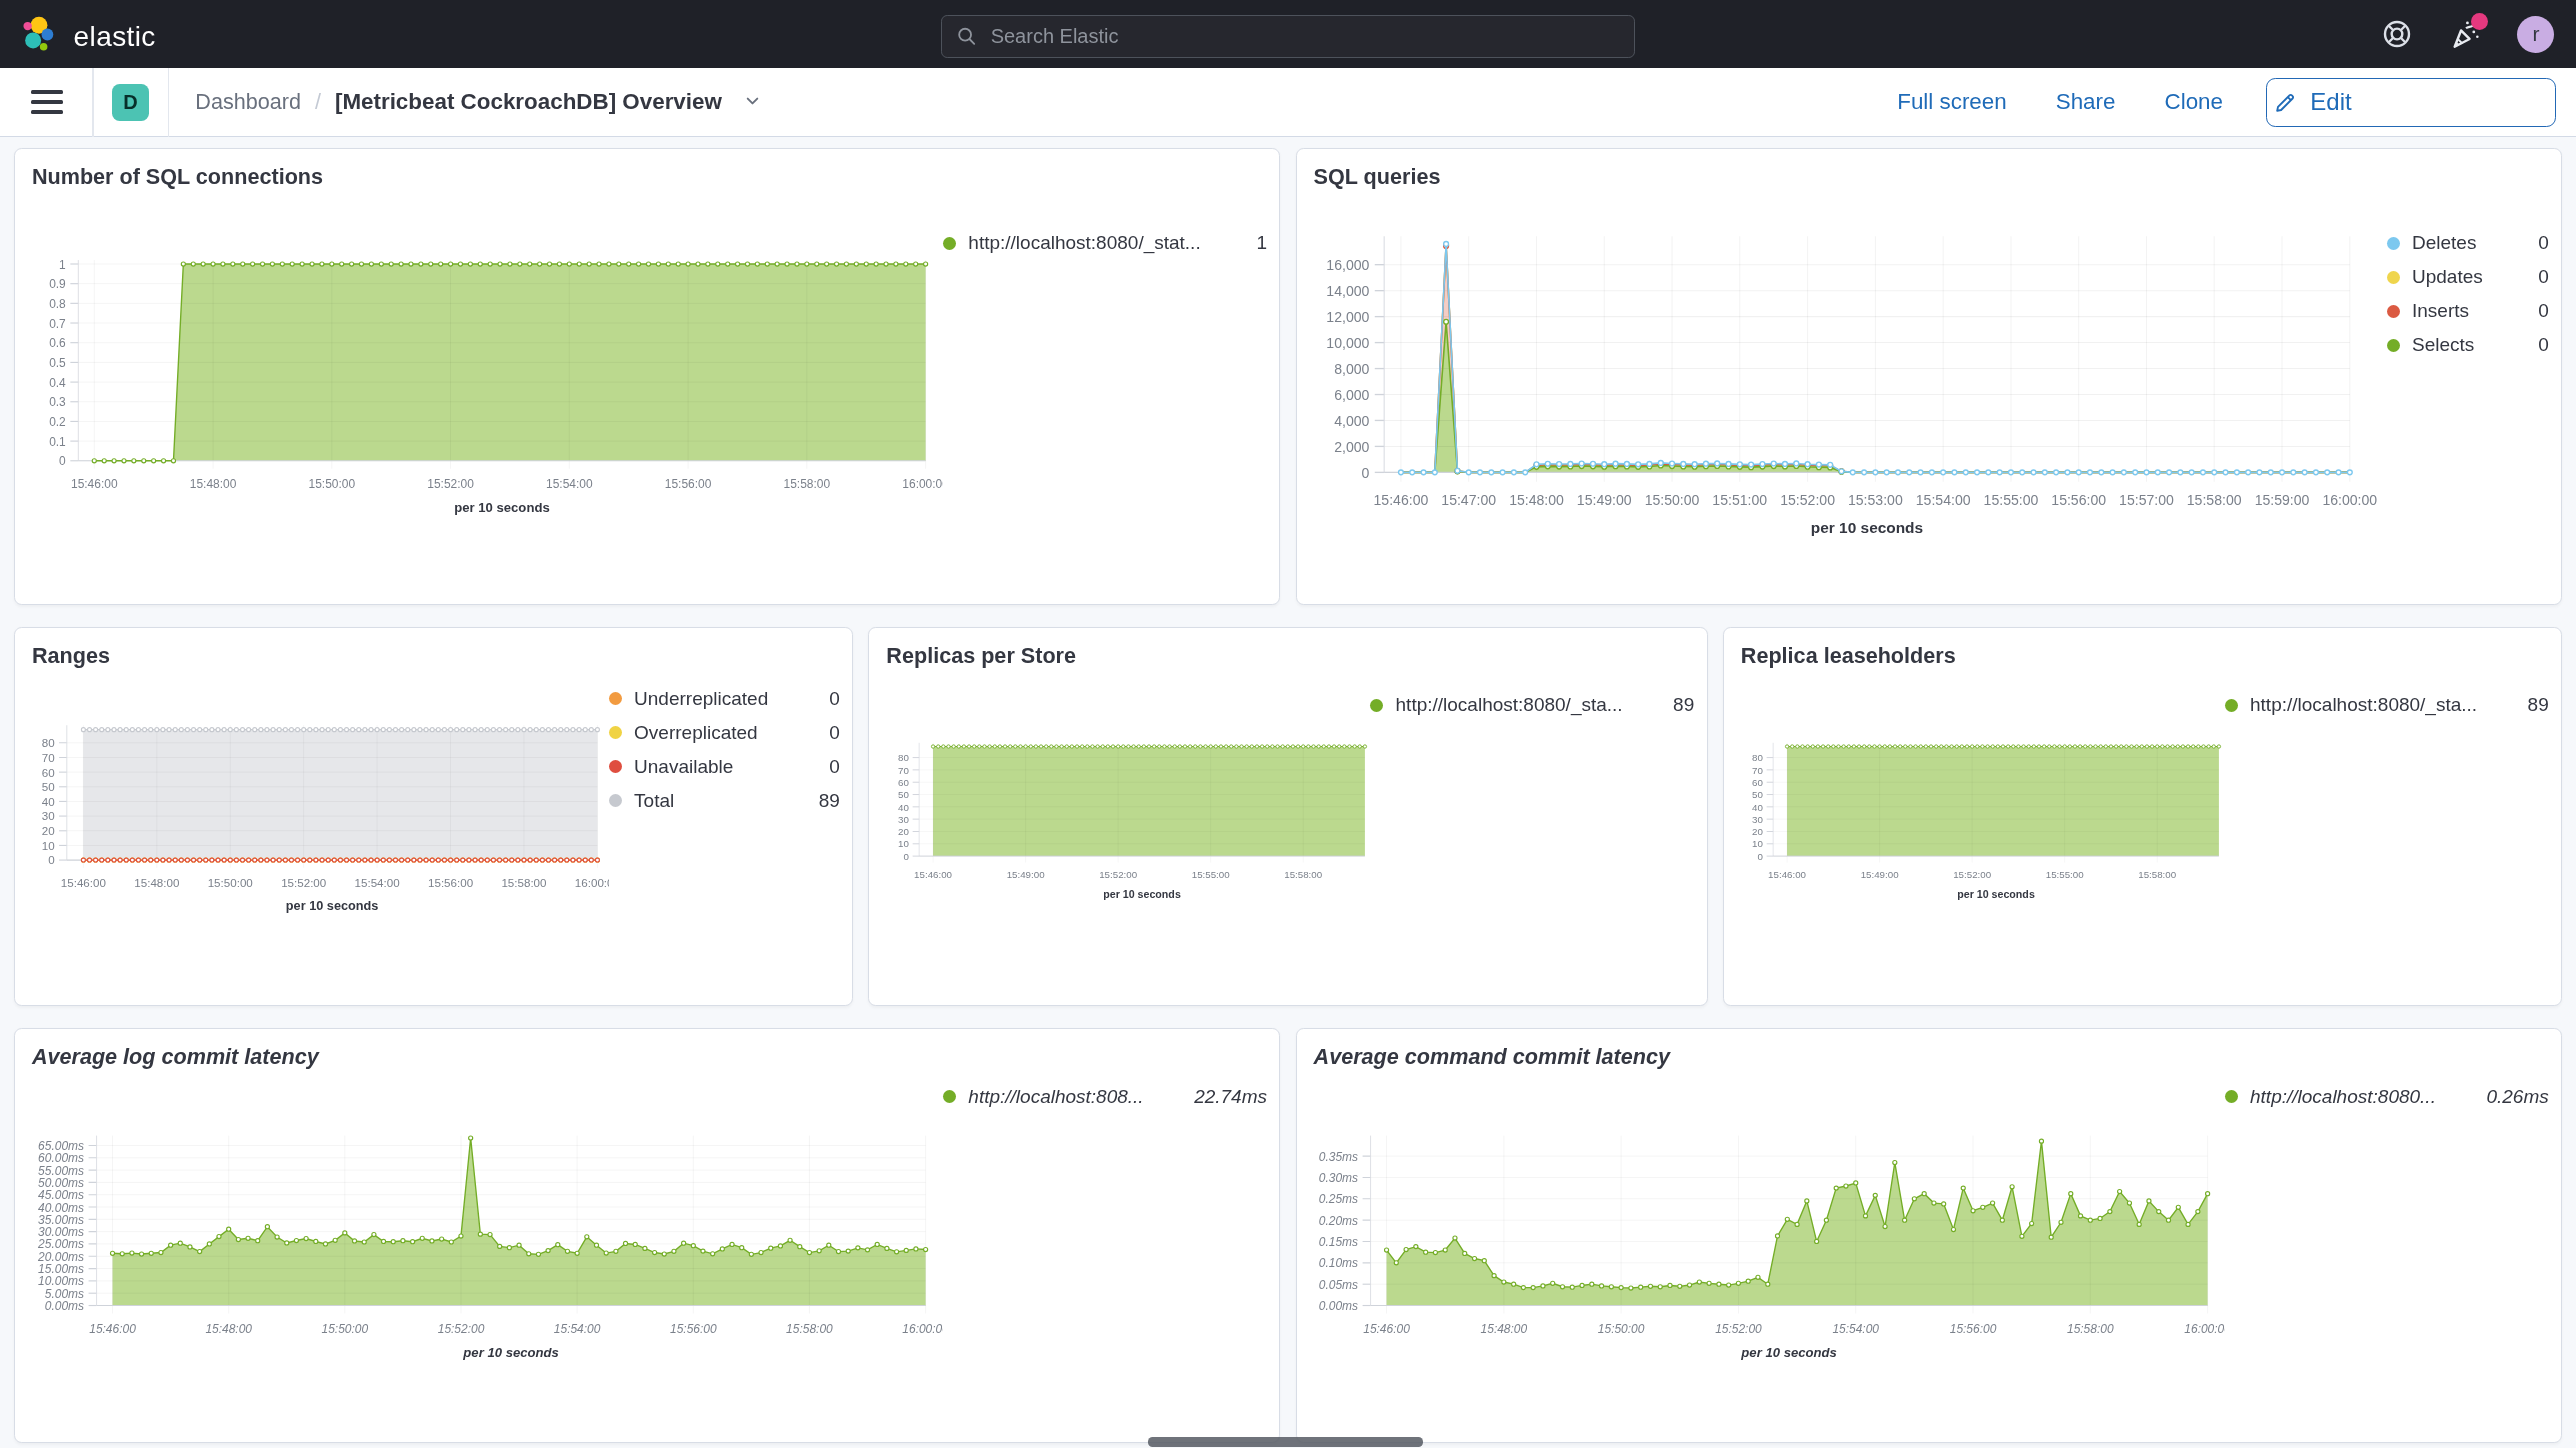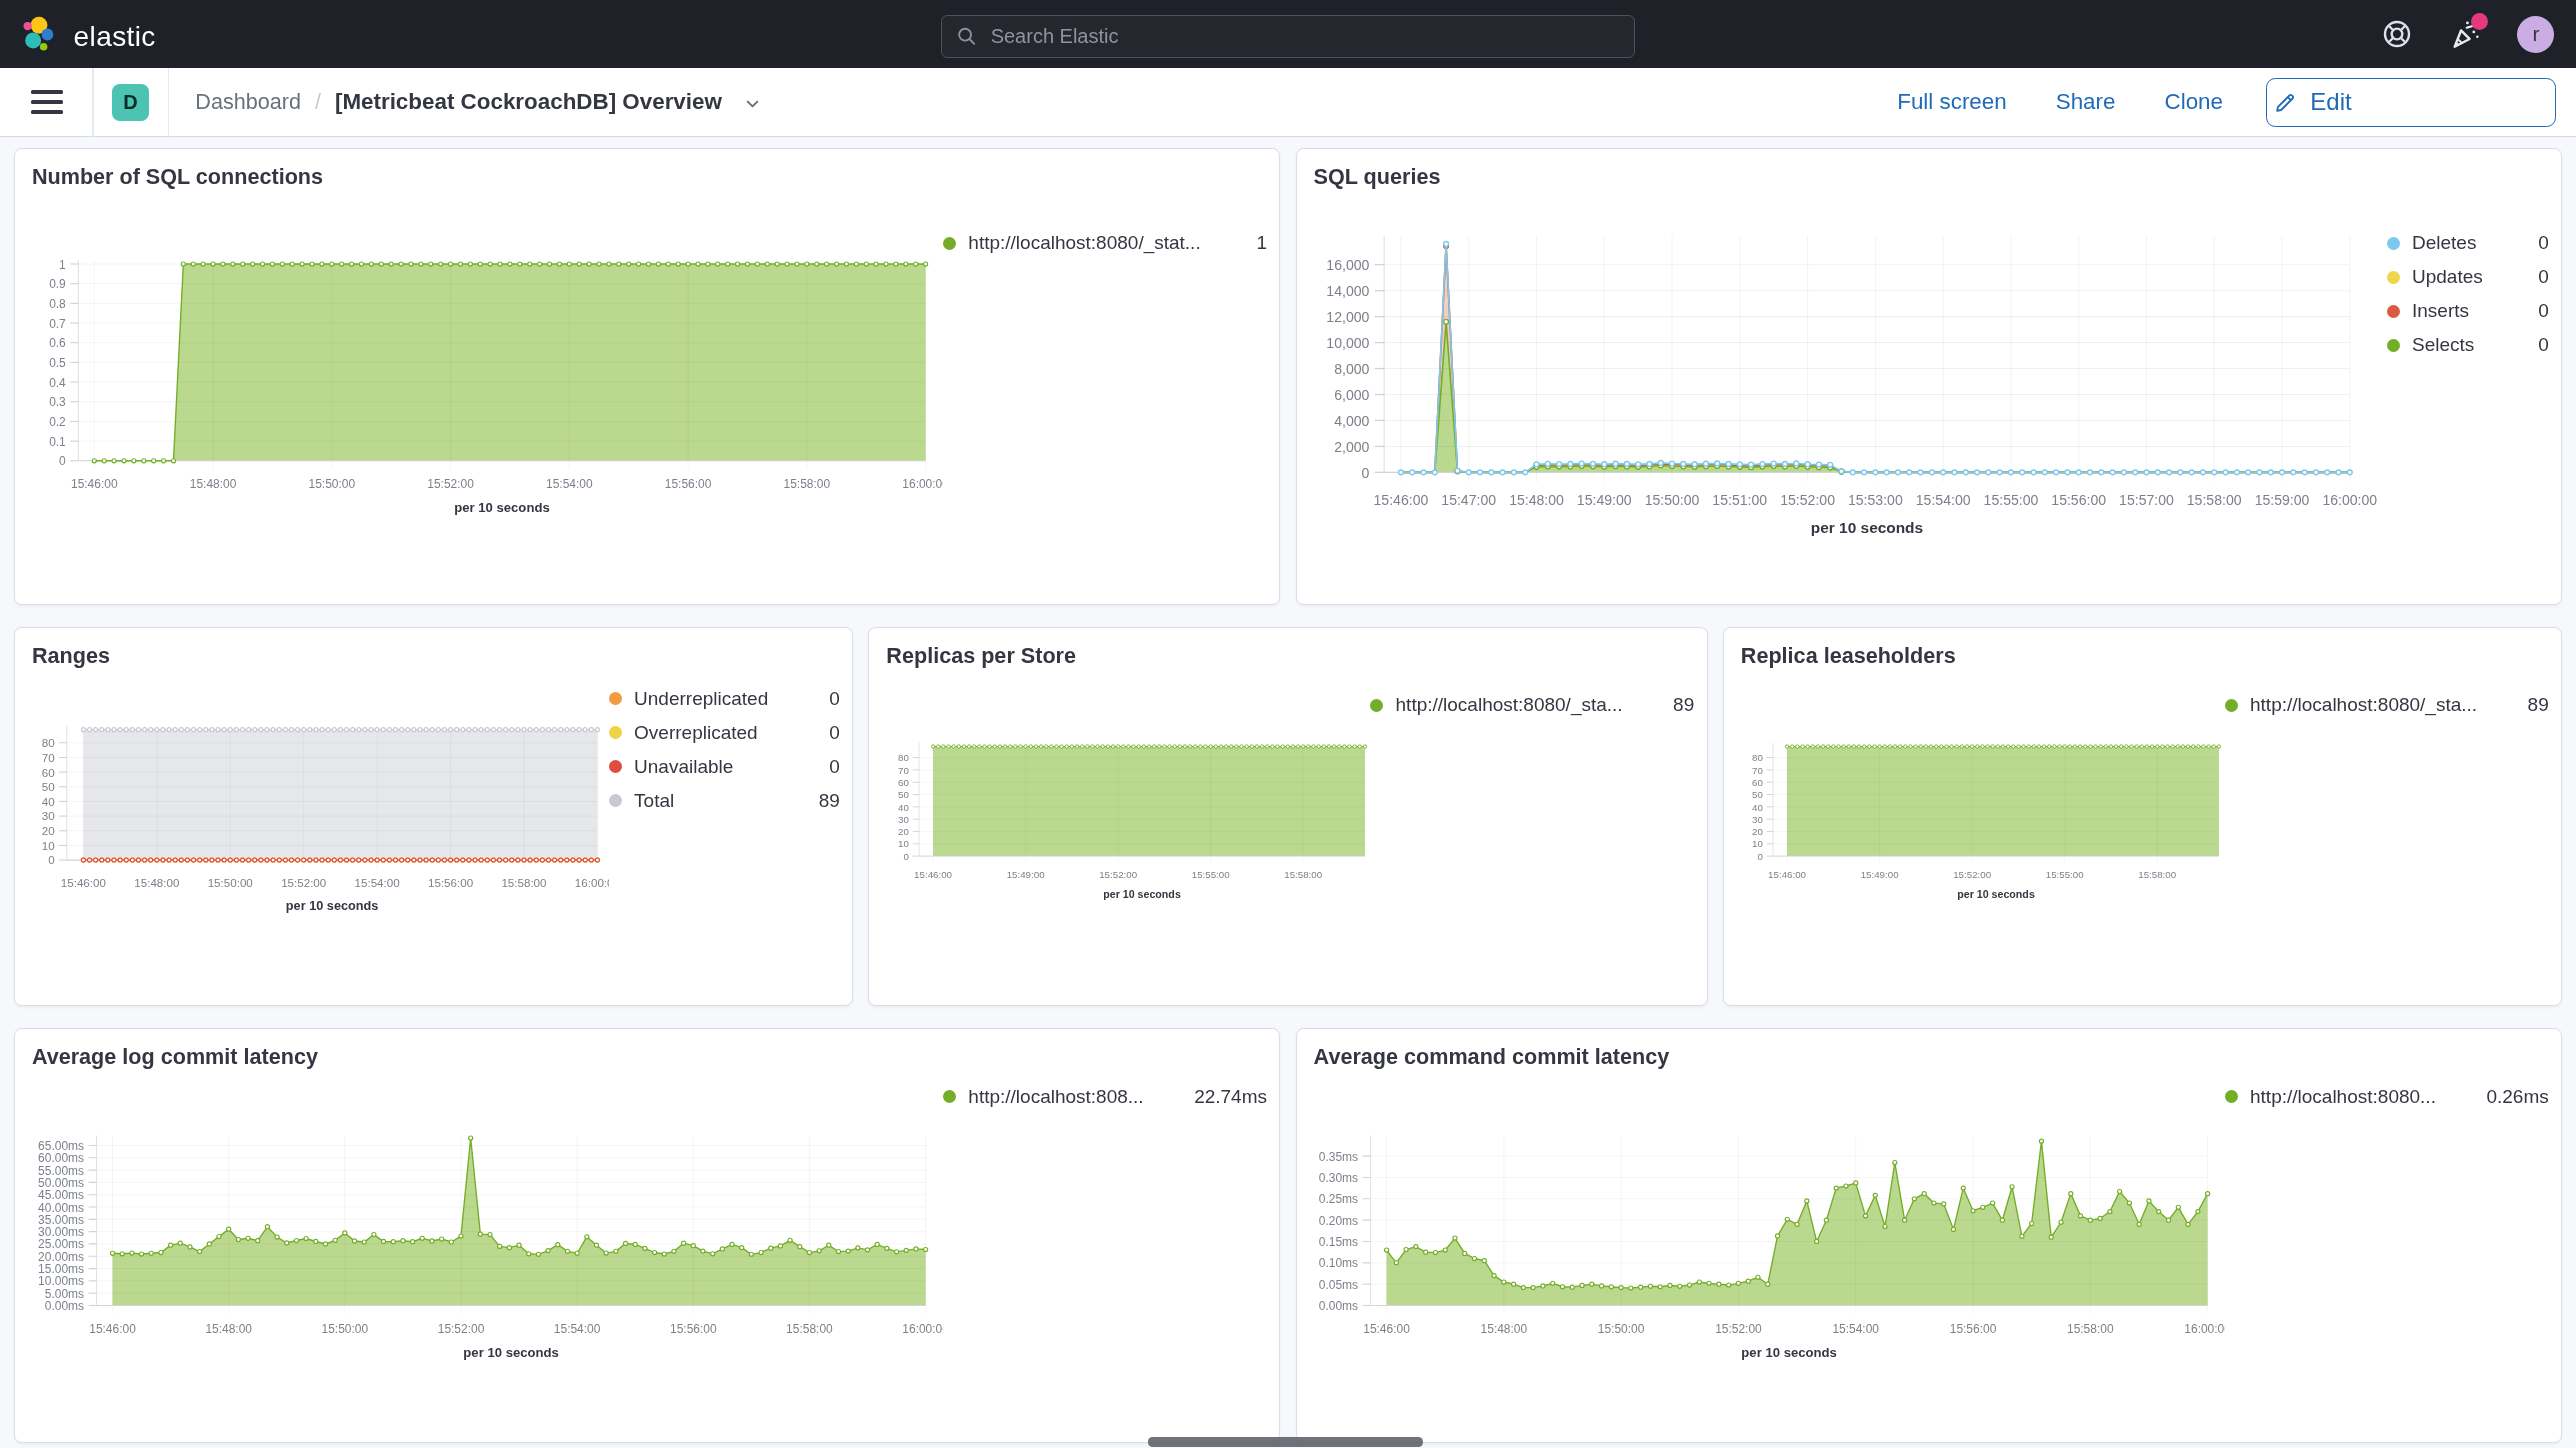--- a/index.html
+++ b/index.html
@@ -36,42 +36,42 @@
     height:69px; background:#ffffff; border-bottom:1.5px solid #d3dae6;
     display:flex; align-items:center; padding:0 20px;
   }
   .menu-btn { background:none; border:none; padding:0 10.8px; cursor:pointer; display:flex; flex-direction:column; gap:6.2px; }
   .menu-btn span { display:block; width:32px; height:3.9px; border-radius:1.5px; background:#343741; }
   .tb-divider { width:1.5px; height:69px; background:#e3e7ee; margin:0 18.5px; }
   .space-badge {
     width:37px; height:37px; border-radius:7.7px; background:#4cc3b3; color:#072f2a;
     display:flex; align-items:center; justify-content:center; font-size:20px; font-weight:700; cursor:pointer;
   }
-  .crumbs { display:flex; align-items:flex-end; gap:14px; margin-left:7.7px; }
+  .crumbs { display:flex; align-items:flex-start; gap:14px; margin-left:7.7px; }
   .crumb-root { color:#69707d; font-size:21.6px; cursor:pointer; }
   .crumb-sep { color:#c4cad4; font-size:21.6px; }
   .crumb-title { color:#343741; font-size:22.4px; font-weight:600; }
   .crumb-caret { margin-left:4.6px; cursor:pointer; display:flex; align-items:center; }
   .tb-actions { margin-left:auto; display:flex; align-items:center; gap:37px; }
   .tb-link { color:#1f6bb8; font-size:22.4px; background:none; border:none; cursor:pointer; font-family:"Liberation Sans",sans-serif; }
   .edit-btn {
     display:flex; align-items:center; gap:12.3px;
     width:290px; height:49px; border:1.5px solid #2268b5; border-radius:9.3px;
     background:#ffffff; color:#1f6bb8; font-size:24px; cursor:pointer; font-family:"Liberation Sans",sans-serif;
   }
   
   .dash { padding:10.8px 14px 0 14px; display:flex; flex-direction:column; gap:22px; }
   .row { display:flex; gap:15.4px; }
   .panel {
     background:#ffffff; border:1.5px solid #d8dde6; border-radius:7.7px;
     box-shadow:0 1.5px 3.1px rgba(0,0,0,0.04); flex:1; padding:10.8px 12.3px; overflow:hidden;
   }
   .row1 .panel { height:457px; }
   .row2 .panel { height:379px; }
-  .row3 .panel { height:415px; }
+  .row3 .panel { height:415px;font-style:italic; }
   .panel-title { font-size:21.6px; font-weight:700; color:#343741; margin:4.6px 0 6.2px 4.6px; height:28px; }
   .chart-row { display:flex; height:calc(100% - 39px); }
   svg.chart { flex:1; min-width:0; height:100%; display:block; }
   .legend { flex:none; display:flex; flex-direction:column; }
   .legend-item { display:flex; align-items:center; height:34px; cursor:pointer; }
   .legend-item .dot { width:13px; height:13px; border-radius:50%; margin-right:12.3px; flex:none; }
   .legend-item .lbl { font-size:19px; color:#343741; white-space:nowrap; overflow:hidden; flex:1; }
   .legend-item .val { font-size:19px; color:#343741; margin-left:14px; text-align:right; white-space:nowrap; }
   svg .tick { font-family:"Liberation Sans",sans-serif; font-size:21px; fill:#7b818b; }
   svg .axis-title { font-family:"Liberation Sans",sans-serif; font-size:23px; font-weight:700; fill:#343741; }

